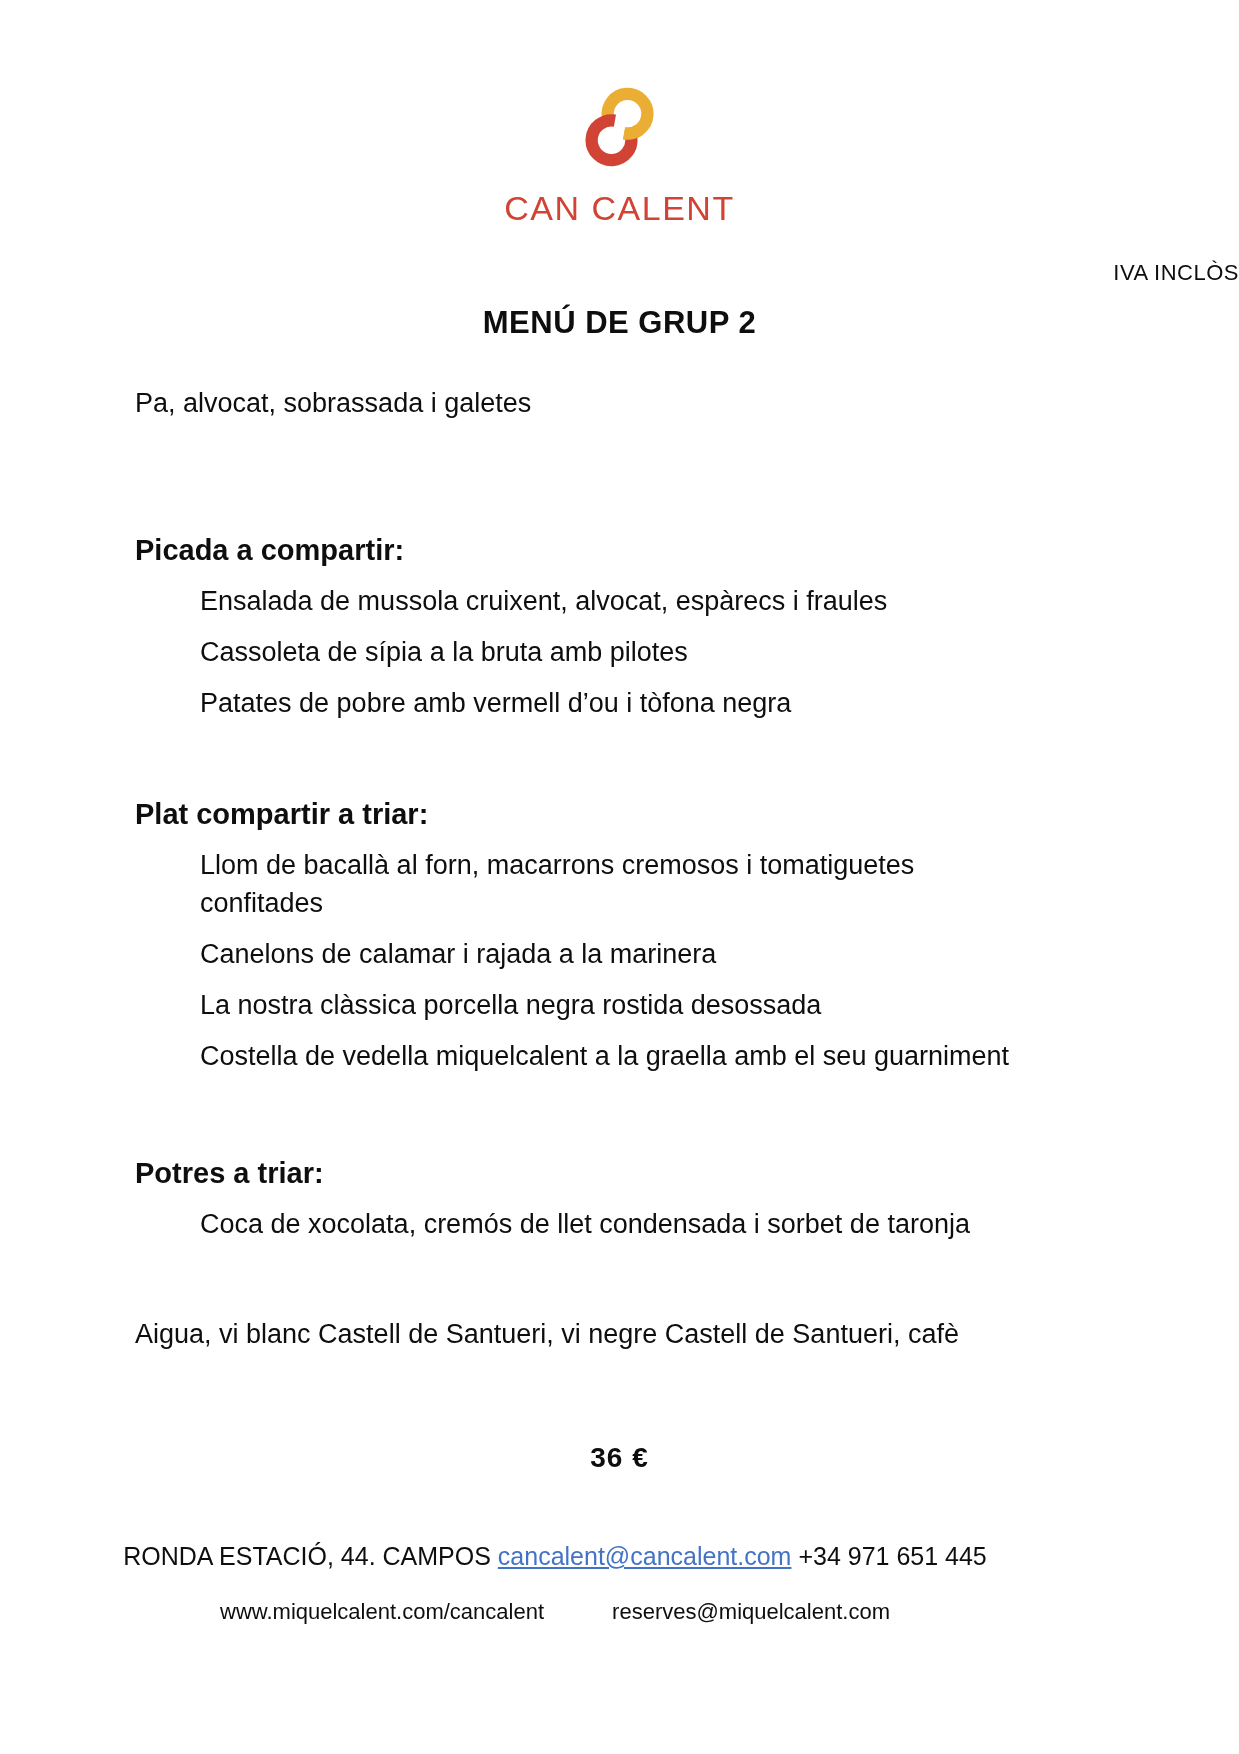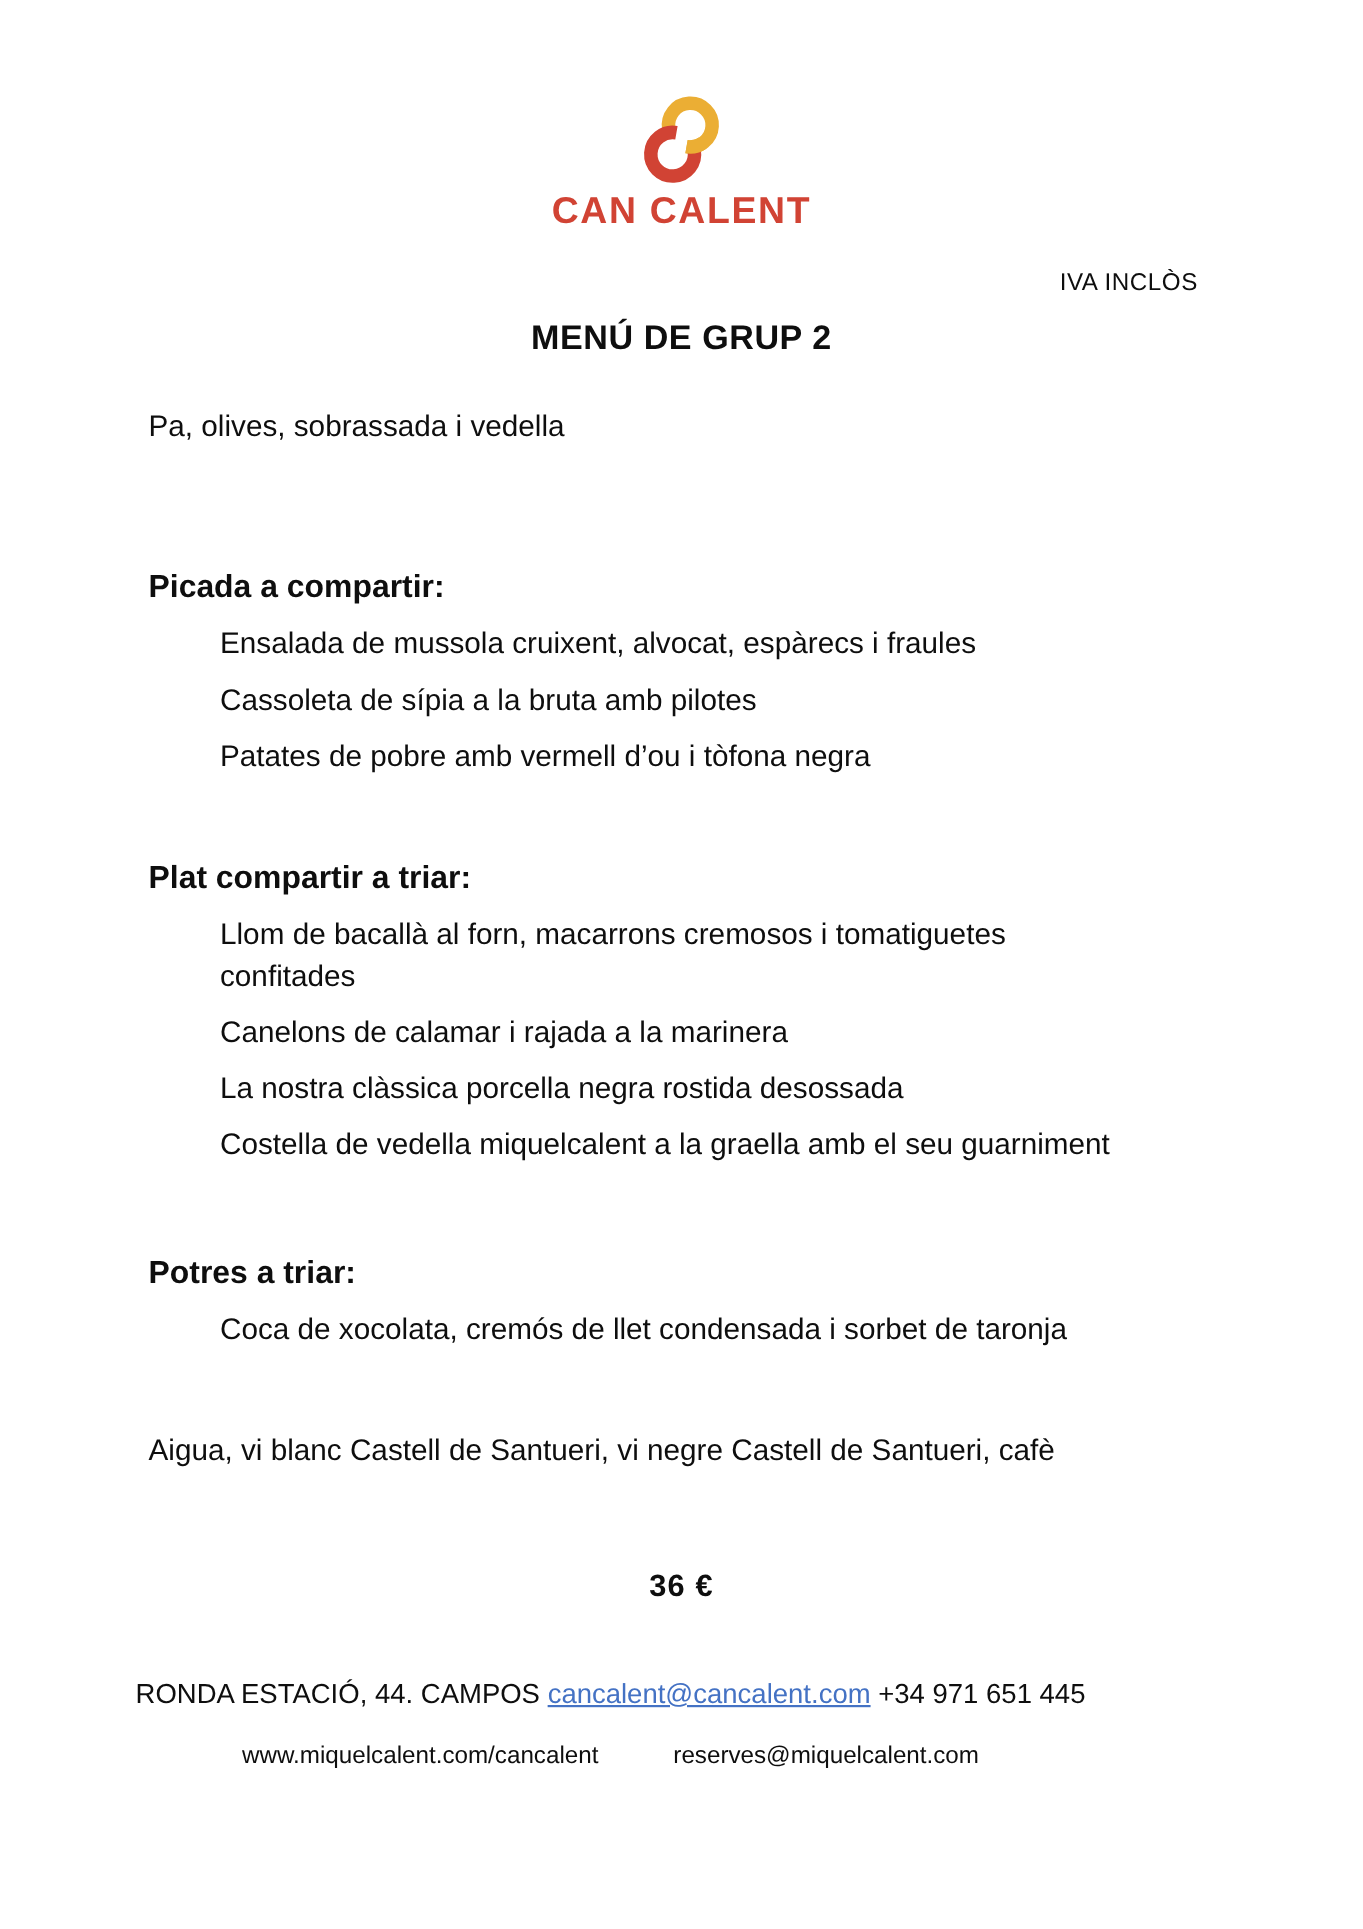--- a/index.html
+++ b/index.html
@@ -12,29 +12,28 @@
     background: #ffffff;
     color: #0e0e0e;
     font-family: "Liberation Sans", sans-serif;
     padding-top: 85px;
     overflow: hidden;
   }
   .logo-icon { display: block; margin: 0 auto; }
   .brand-name {
     text-align: center;
     color: #D14334;
-    font-weight: bold;
+    font-weight: normal;
     font-size: 34px;
     letter-spacing: 1.5px;
     line-height: 42px;
-    margin-top: 2px;
+    margin-top: 18px;
   }
   .tax-note {
     text-align: right;
-    padding-right: 150px;
     font-size: 22px;
     line-height: 28px;
     margin-top: 30px;
     letter-spacing: 0.5px;
   }
   .page-title {
     text-align: center;
     font-size: 31px;
     font-weight: bold;
     line-height: 39px;
@@ -110,21 +109,21 @@
     <path d="M 46.7 54.35 A 21 21 0 1 1 29.65 37.3" stroke-width="13" fill="none" stroke="#D14334"></path>
 
     <path d="M 55.05 47.2 A 21 21 0 0 1 39.35 50.7" stroke-width="13" fill="none" stroke="#EBAE34"></path>
   </svg>
   <div class="brand-name">CAN CALENT</div>
 
   <div class="tax-note">IVA INCLÒS</div>
 
   <h1 class="page-title">MENÚ DE GRUP 2</h1>
 
-  <p class="intro">Pa, olives, sobrassada i vedella</p>
+  <p class="intro">Pa, alvocat, sobrassada i galetes</p>
 
   <section>
     <h2 class="section-heading mt-s1">Picada a compartir:</h2>
     <div class="items">
       <div class="item">
         <div class="line">Ensalada de mussola cruixent, alvocat, espàrecs i fraules</div>
       </div>
       <div class="item">
         <div class="line">Cassoleta de sípia a la bruta amb pilotes</div>
       </div>

